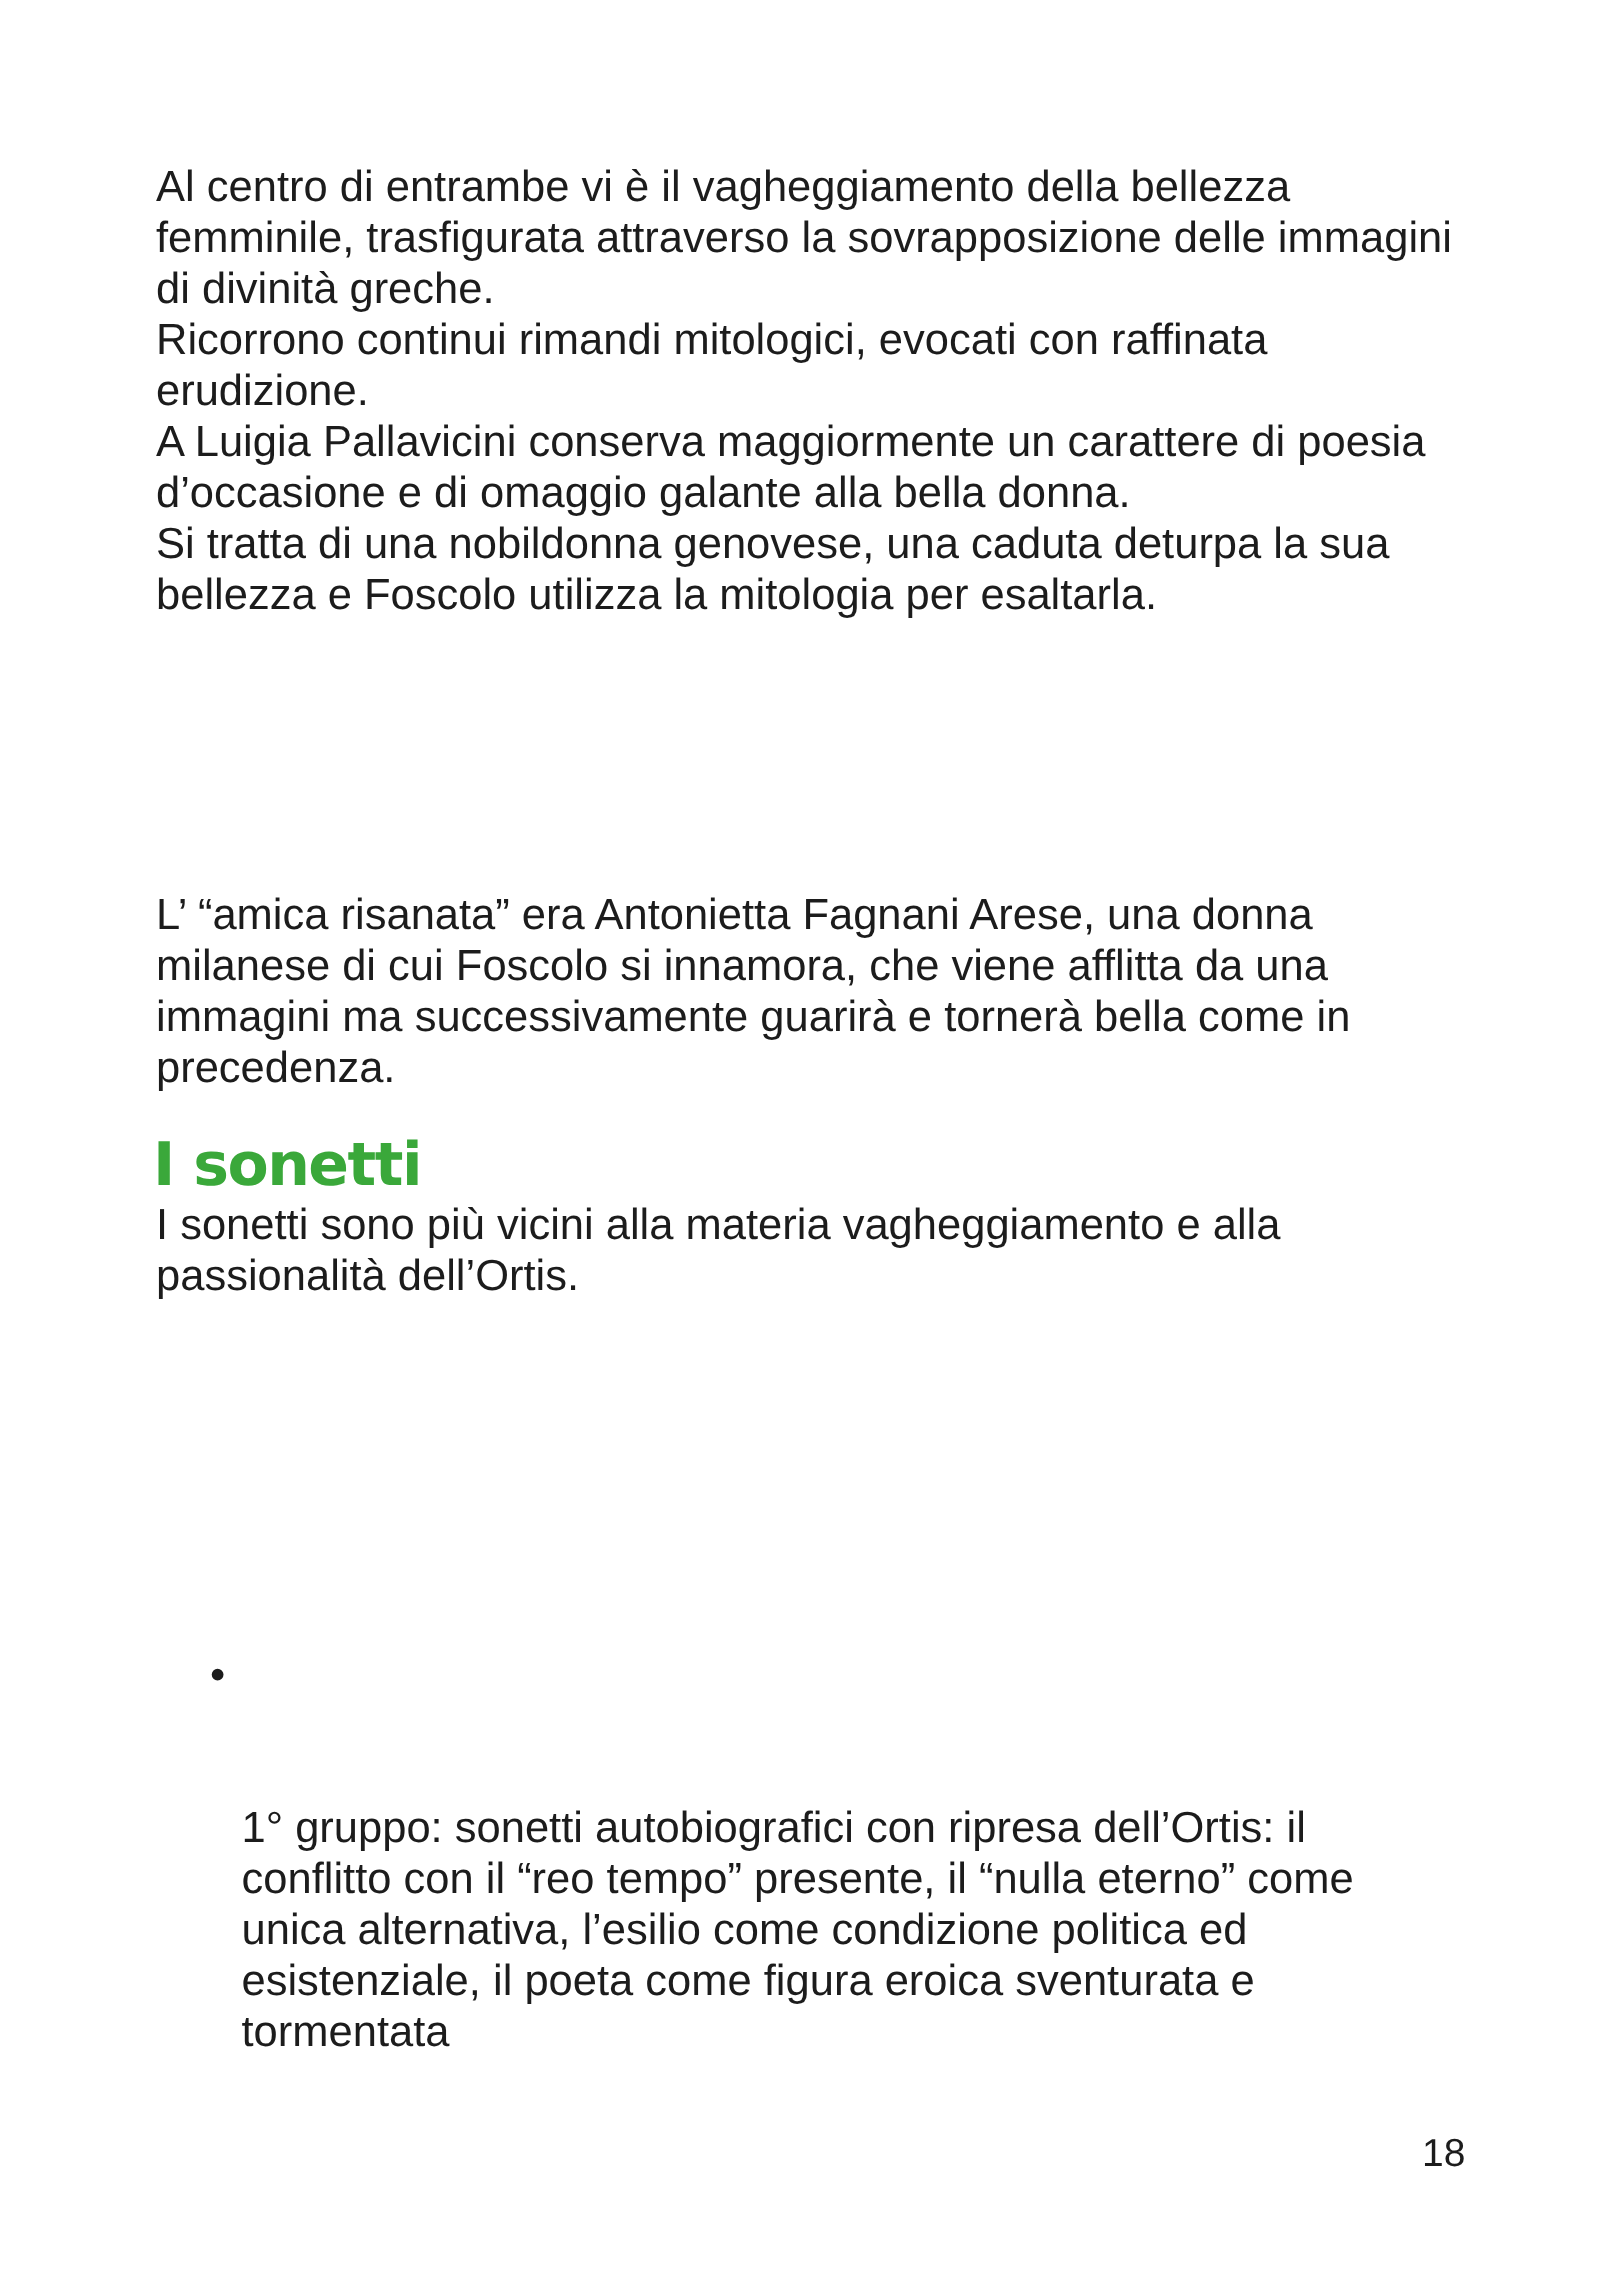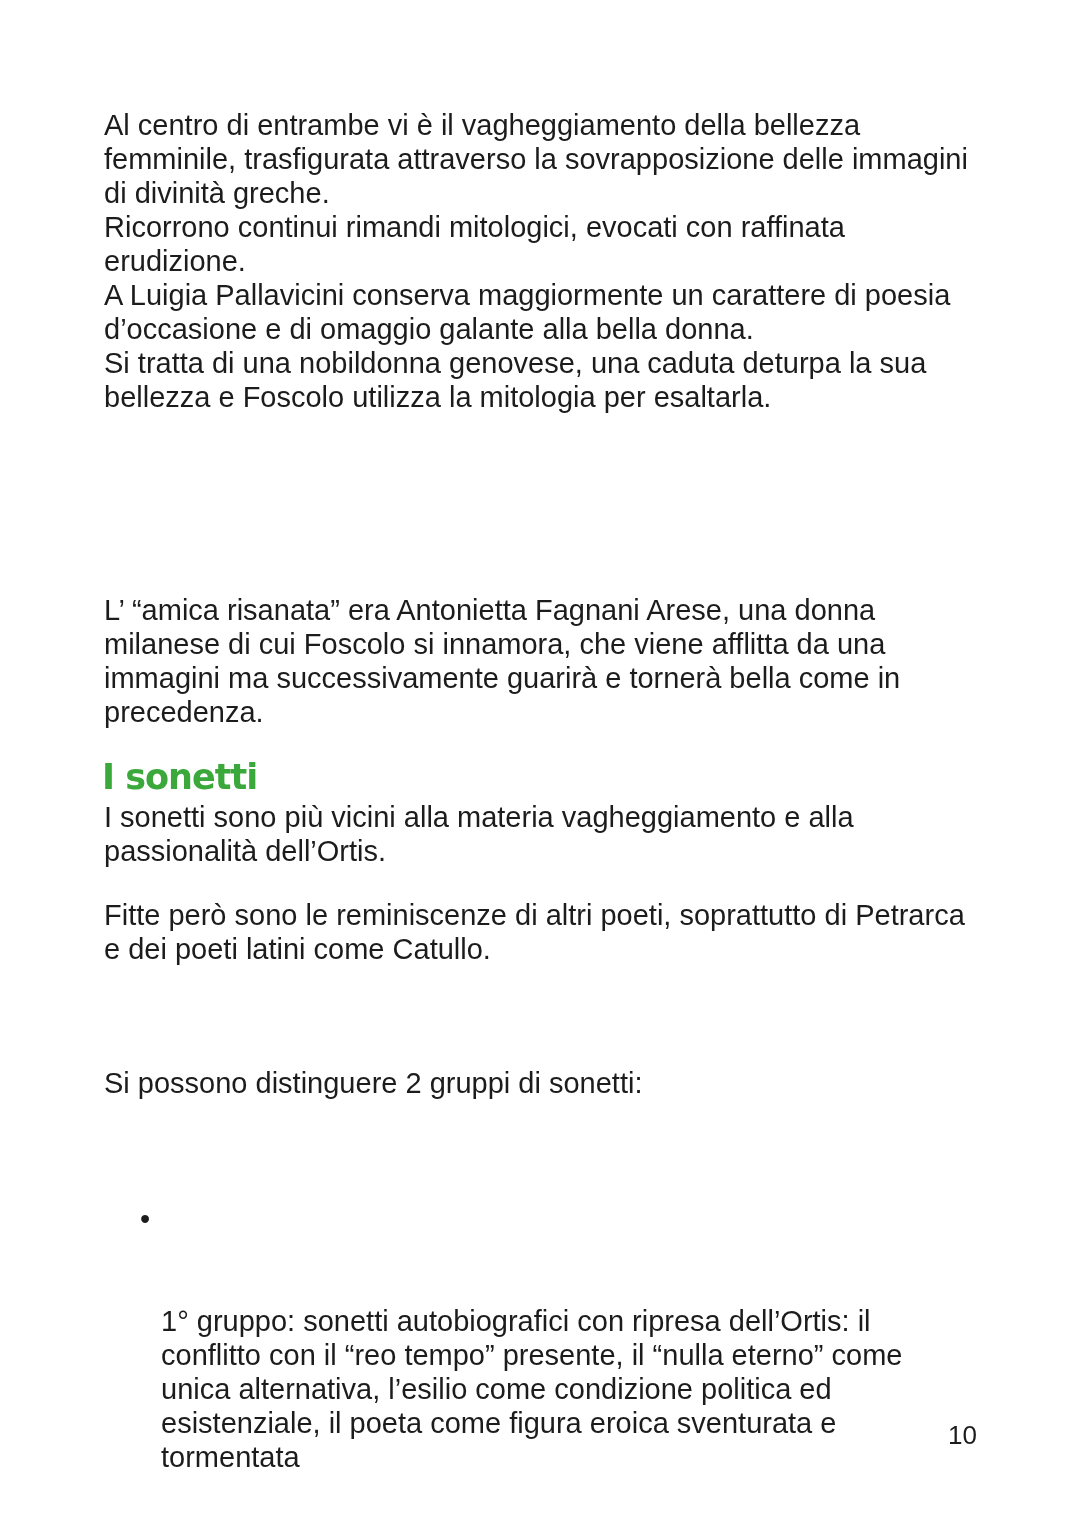--- a/index.html
+++ b/index.html
@@ -20,21 +20,21 @@
     font-size: 29px;
     line-height: 34px;
     color: #1c1c1c;
   }
   .heading {
     position: absolute;
     left: 102px;
     top: 754px;
     font-family: "DejaVu Sans", sans-serif;
     font-weight: 700;
-    font-size: 35px;
+    font-size: 40px;
     line-height: 46px;
     letter-spacing: -1px;
     color: #3aa83a;
     white-space: pre;
   }
   .bullet-item {
     position: relative;
     padding-left: 57px;
     white-space: pre;
   }
@@ -75,35 +75,32 @@
   <div class="text-block" style="top:593px">L’ “amica risanata” era Antonietta Fagnani Arese, una donna
 milanese di cui Foscolo si innamora, che viene afflitta da una
 immagini ma successivamente guarirà e tornerà bella come in
 precedenza.</div>
 
   <div class="heading">I sonetti</div>
 
   <div class="text-block" style="top:800px">I sonetti sono più vicini alla materia vagheggiamento e alla
 passionalità dell’Ortis.</div>
 
-  <div class="text-block" style="top:898px">Fitte però sono le reminiscenze di altri poeti, soprattutto di Petrarca
-e dei poeti latini come Catullo.</div>
 
   <div class="text-block" style="top:998px">
-    <div>Si possono distinguere 2 gruppi di sonetti:</div>
 
     <div class="bullet-item">
       <span class="bullet">•</span>
       <div>1° gruppo: sonetti autobiografici con ripresa dell’Ortis: il
 conflitto con il “reo tempo” presente, il “nulla eterno” come
 unica alternativa, l’esilio come condizione politica ed
 esistenziale, il poeta come figura eroica sventurata e
 tormentata</div>
     </div>
 
     
 
     
   </div>
 
-  <div class="page-number">10</div>
+  <div class="page-number">18</div>
 
 </div>
 
 </body></html>

